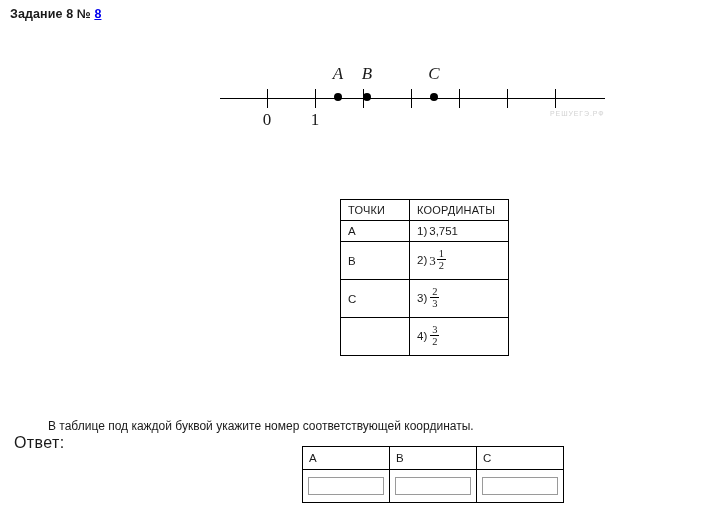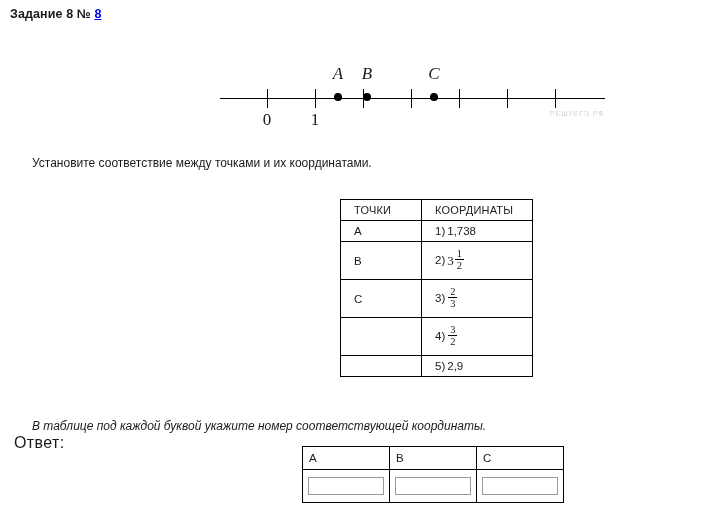--- a/index.html
+++ b/index.html
@@ -38,21 +38,21 @@
 
   
   .para {
     position: absolute;
     font-size: 12px;
     line-height: 16px;
     white-space: nowrap;
   }
   .para-intro { left: 32px; top: 30px; }
   .para-match { left: 32px; top: 155px; }
-  .para-fill  { left: 32px; top: 418px; font-style: italic; }
+  .para-fill  { left: 48px; top: 418px; }
   .answer-label {
     position: absolute;
     left: 14px;
     top: 434px;
     font-size: 16px;
     letter-spacing: 0.4px;
     white-space: nowrap;
   }
 
   
@@ -116,21 +116,21 @@
   
   .match-table {
     position: absolute;
     left: 340px;
     top: 199px;
     border-collapse: collapse;
     font-size: 11.5px;
   }
   .match-table td, .match-table th {
     border: 1px solid #000;
-    padding: 4px 13px;
+    padding: 4px 7px;
     text-align: left;
     vertical-align: middle;
     font-weight: normal;
   }
   .match-table th {
     font-size: 11px;
     letter-spacing: 0.2px;
   }
   .col-points { width: 54px; }
   .col-coords { width: 84px; margin-top: 21px; }
@@ -211,56 +211,49 @@
     <div class="dot" style="left:167px"></div>
     <div class="dot" style="left:234px"></div>
 
     <div class="pt-label" style="left:138px">A</div>
     <div class="pt-label" style="left:167px">B</div>
     <div class="pt-label" style="left:234px">C</div>
 
     <div class="watermark">РЕШУЕГЭ.РФ</div>
   </div>
 
-  <div class="para para-match">Установите соответствие между точками и их координатами.</div>
 
   <table class="match-table">
     <tbody>
         <tr>
       <th class="col-points">ТОЧКИ</th>
       <th class="col-coords">КООРДИНАТЫ</th>
     </tr>
     <tr>
       <td>A</td>
       <td>
-        <span class="opt-prefix">1)</span><span>1,738</span>
+        <span class="opt-prefix">1)</span><span>3,751</span>
       </td>
     </tr>
     <tr class="row-tall">
       <td>B</td>
       <td>
         <span class="opt-prefix">2)</span><span class="mixed-int">3</span><span class="frac"><span class="num">1</span><span class="den">2</span></span>
       </td>
     </tr>
     <tr class="row-tall">
       <td>C</td>
       <td>
         <span class="opt-prefix">3)</span><span class="frac"><span class="num">2</span><span class="den">3</span></span>
       </td>
     </tr>
     <tr class="row-tall">
       <td></td>
       <td>
         <span class="opt-prefix">4)</span><span class="frac"><span class="num">3</span><span class="den">2</span></span>
-      </td>
-    </tr>
-    <tr>
-      <td></td>
-      <td>
-        <span class="opt-prefix">5)</span><span>2,9</span>
       </td>
     </tr>
   </tbody>
     </table>
 
   <div class="para para-fill">В таблице под каждой буквой укажите номер соответствующей координаты.</div>
 
   <div class="answer-label">Ответ:</div>
 
   <table class="answer-table">

